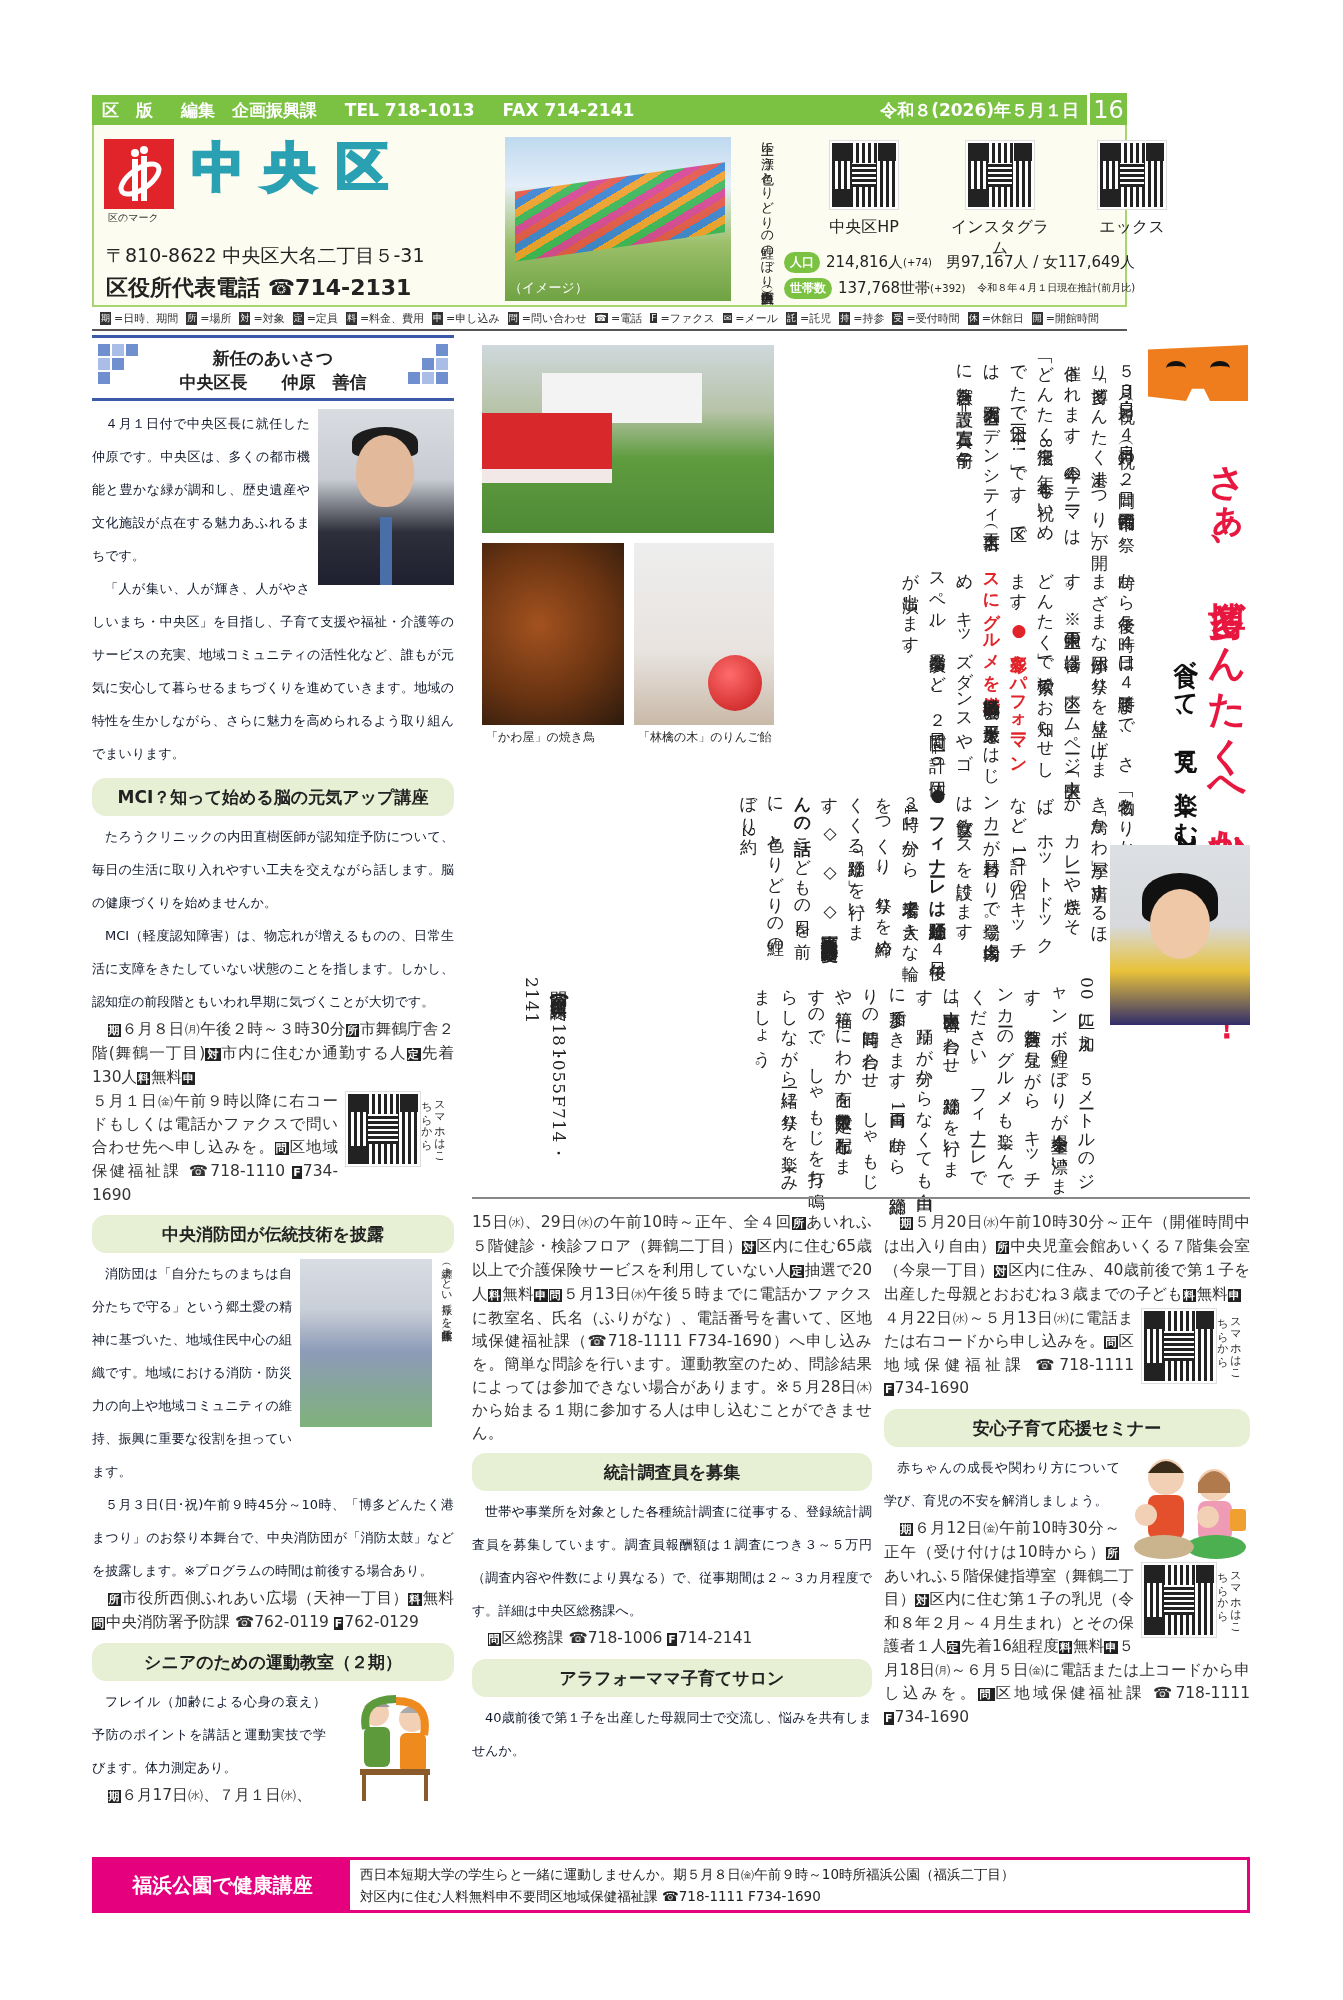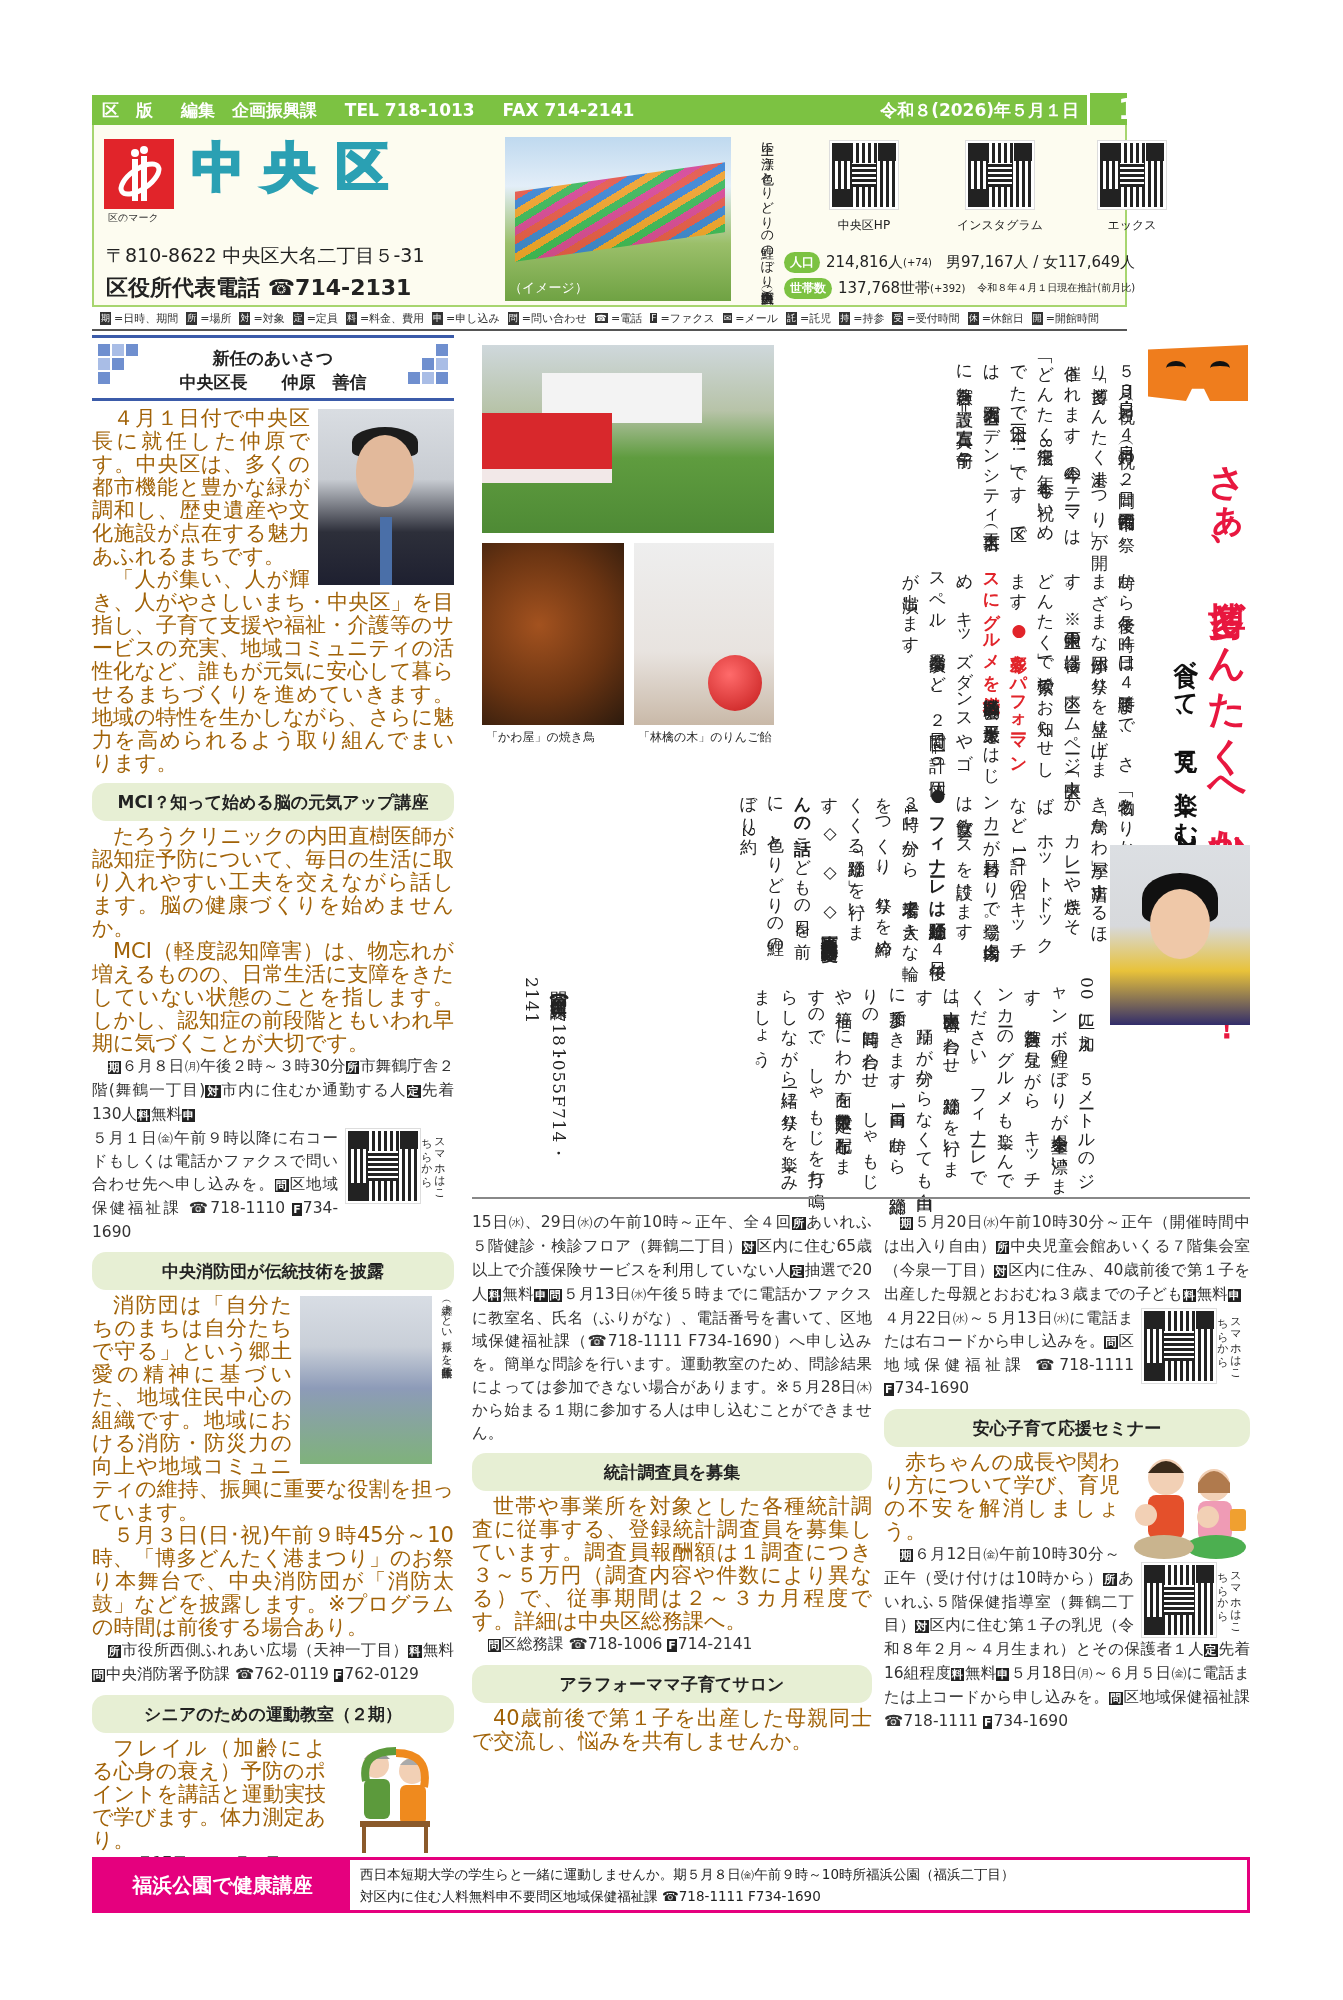--- a/index.html
+++ b/index.html
@@ -3,62 +3,62 @@
 <meta charset="utf-8">
 <style>
   * { box-sizing: border-box; margin: 0; padding: 0; }
   body { width: 1343px; height: 2000px; background: #ffffff; font-family: "DejaVu Sans", sans-serif; color: #2a2a2a; position: relative; overflow: hidden; }
   .page { position: absolute; left: 92px; top: 95px; width: 1035px; }
 
   
   .topbar { height: 30px; background: #7cc242; color: #fff; display: flex; align-items: center; font-weight: bold; font-size: 17px; padding-left: 10px; position: relative; }
   .topbar .left span { margin-right: 22px; }
   .topbar .date { position: absolute; right: 48px; top: 4px; }
-  .topbar .pagenum { position: absolute; right: 0; top: -2px; width: 40px; height: 34px; background: #7cc242; border-left: 3px solid #fff; color: #fff; font-size: 28px; font-weight: bold; text-align: center; line-height: 34px; padding-left: 28px; }
+  .topbar .pagenum { position: absolute; right: 0; top: -2px; width: 40px; height: 34px; background: #7cc242; border-left: 3px solid #fff; color: #fff; font-size: 24px; font-weight: normal; text-align: center; line-height: 34px; }
 
   
   .header { height: 182px; background: #fdfcf0; border: 2px solid #a7d56f; border-top: none; position: relative; }
   .logo { position: absolute; left: 10px; top: 14px; width: 70px; height: 70px; background: #e1242a; }
   .logo svg { width: 70px; height: 70px; }
   .logo-cap { position: absolute; left: 14px; top: 86px; font-size: 10px; color: #333; }
   .ward-title { position: absolute; left: 98px; top: 8px; font-size: 52px; font-weight: bold; color: #39a8b8; letter-spacing: 20px; -webkit-text-stroke: 3px #2aa0b3; color: #cfeff2; }
   .addr1 { position: absolute; left: 12px; top: 118px; font-size: 19px; color: #222; }
   .addr2 { position: absolute; left: 12px; top: 148px; font-size: 22px; font-weight: bold; color: #222; }
   .photo-koi { position: absolute; left: 411px; top: 12px; width: 226px; height: 164px; background: linear-gradient(180deg, #bfd9ef 0%, #e3eef8 30%, #9bbf6a 65%, #6fa243 100%); overflow: hidden; }
   .photo-koi .streamers { position: absolute; left: 10px; top: 40px; width: 210px; height: 70px; background: repeating-linear-gradient(155deg, #e64b3c 0 8px, #2f7bd1 8px 16px, #f29b1d 16px 24px, #2fb24d 24px 32px, #d6388f 32px 40px); opacity: 0.85; transform: skewY(-8deg); }
   .photo-koi .cap { position: absolute; left: 4px; bottom: 4px; color: #fff; font-size: 13px; }
   .koi-cap { position: absolute; left: 642px; top: 8px; width: 40px; height: 170px; writing-mode: vertical-rl; font-size: 13px; line-height: 18px; color: #222; }
   .qr { position: absolute; width: 68px; height: 68px; background:
         linear-gradient(#222,#222) 0 0/18px 18px no-repeat,
         linear-gradient(#222,#222) 100% 0/18px 18px no-repeat,
         linear-gradient(#222,#222) 0 100%/18px 18px no-repeat,
         repeating-linear-gradient(90deg, #222 0 3px, #fff 3px 6px),
         #fff; border: 2px solid #fff; outline: 1px solid #ddd; }
   .qr::after { content: ""; position: absolute; inset: 20px; background: repeating-linear-gradient(0deg, #222 0 3px, #fff 3px 5px); }
-  .qr-label { position: absolute; font-size: 12px; color: #222; width: 100px; text-align: center; }
+  .qr-label { position: absolute; font-size: 16px; color: #222; width: 100px; text-align: center; }
   .stats { position: absolute; left: 690px; top: 124px; font-size: 15px; color: #222; }
   .stats .row { display: flex; align-items: center; height: 26px; white-space: nowrap; }
   .pill { background: #7cc242; color: #fff; border-radius: 12px; font-size: 12px; padding: 2px 6px; margin-right: 6px; font-weight: bold; }
   .small { font-size: 10px; }
 
   .legend { height: 24px; border-bottom: 2px solid #555; font-size: 11px; display: flex; align-items: center; color: #333; white-space: nowrap; overflow: hidden; }
   .legend .k { background: #333; color: #fff; font-size: 9px; padding: 0 1px; margin: 0 3px 0 8px; }
 
   
   .col-left { position: absolute; left: 0; top: 240px; width: 362px; }
   .col-feature { position: absolute; left: 380px; top: 250px; width: 778px; height: 860px; }
   .col-mid { position: absolute; left: 380px; top: 1116px; width: 400px; }
   .col-right { position: absolute; left: 792px; top: 1116px; width: 366px; }
 
   .greet-box { border-top: 3px solid #3b5ba9; border-bottom: 3px solid #3b5ba9; height: 66px; position: relative; text-align: center; padding-top: 8px; }
   .greet-box .t1, .greet-box .t2 { font-size: 17px; font-weight: bold; color: #222; line-height: 24px; }
   .sq { position: absolute; width: 12px; height: 12px; background: #6f8fcf; }
   .sq.l { background: #a9bde6; }
 
-  .para { font-size: 21px; line-height: 23px; color: #a16207; text-indent: 1em; text-align: justify; }
+  .para { font-size: 13px; line-height: 33px; color: #0f172a; text-indent: 1em; text-align: justify; }
   .section-head { background: #e7efd4; border-radius: 14px; height: 38px; text-align: center; line-height: 38px; font-weight: bold; font-size: 17px; color: #222; margin: 8px 0 4px 0; }
   .info { font-size: 15.5px; line-height: 23px; color: #333; text-align: justify; }
   .k2 { background: #222; color: #fff; font-size: 11px; padding: 0 1px; margin-right: 1px; font-weight: bold; }
 
   .portrait { float: right; width: 136px; height: 176px; margin: 2px 0 4px 8px; background: linear-gradient(180deg, #d9dde2 0%, #c8ccd2 40%, #2d2f3a 70%, #1e2030 100%); position: relative; }
   .portrait .face { position: absolute; left: 38px; top: 26px; width: 58px; height: 72px; background: #e2b99b; border-radius: 50% 50% 45% 45%; }
   .portrait .hair { position: absolute; left: 34px; top: 18px; width: 66px; height: 30px; background: #1c1c1c; border-radius: 50% 50% 20% 20%; }
   .portrait .tie { position: absolute; left: 62px; top: 108px; width: 12px; height: 68px; background: #4a6fa8; }
 
   .qr-small { float: right; width: 74px; height: 74px; margin: 2px 30px 0 8px; position: relative; }

